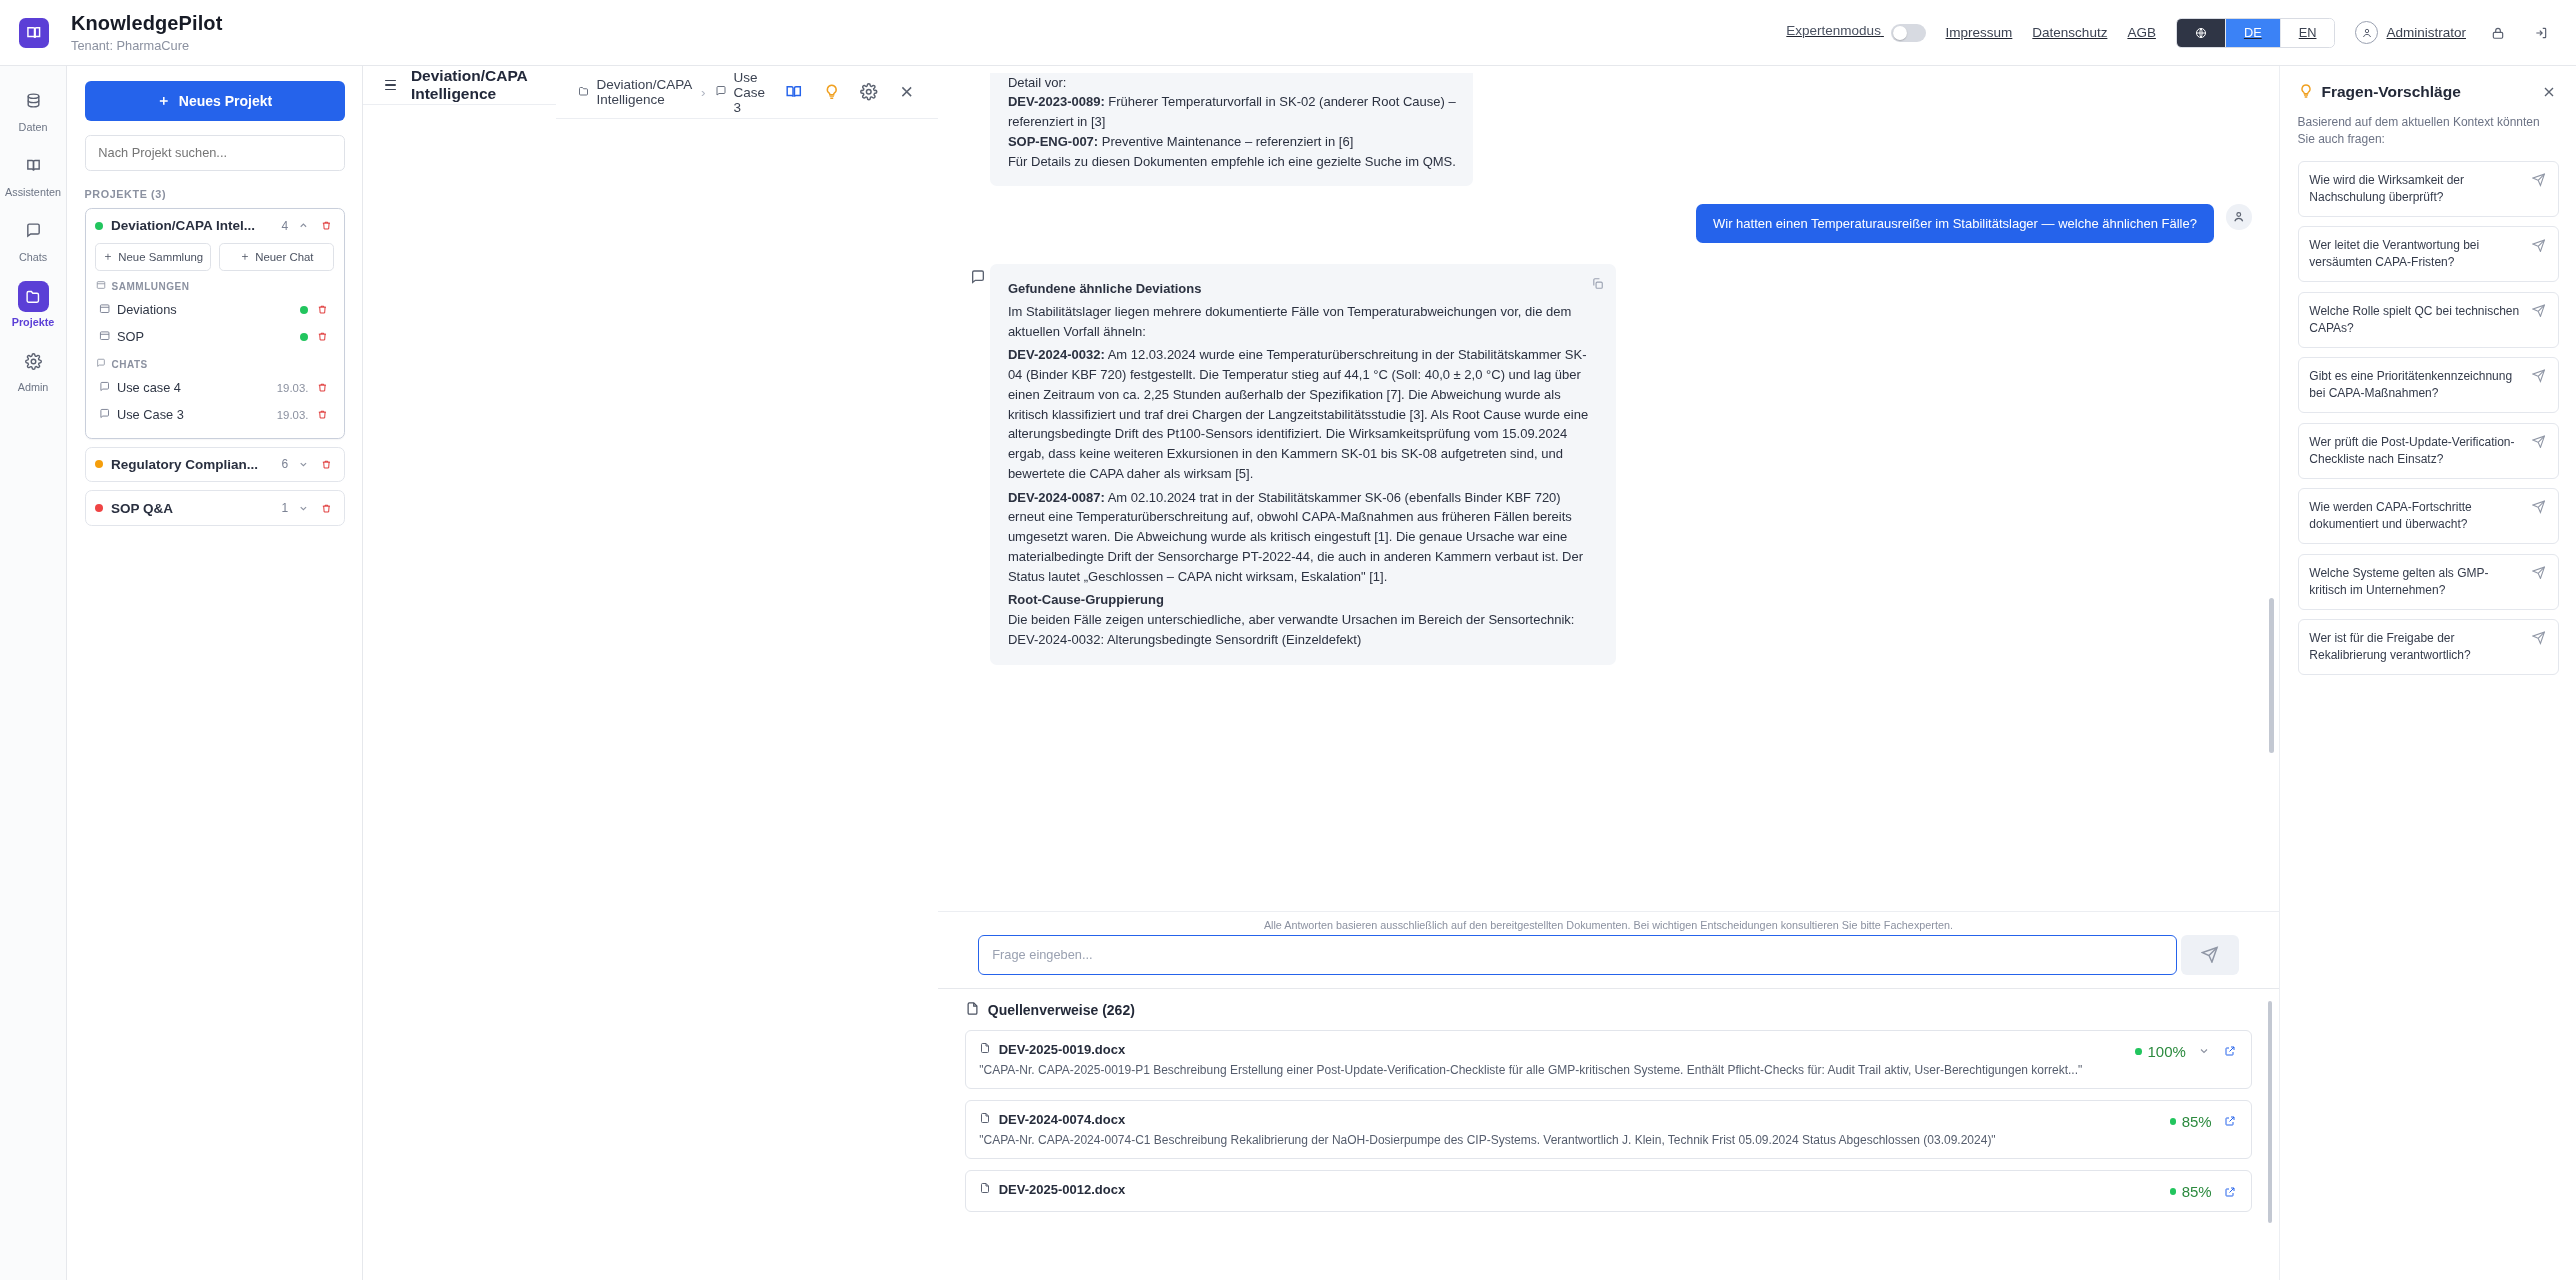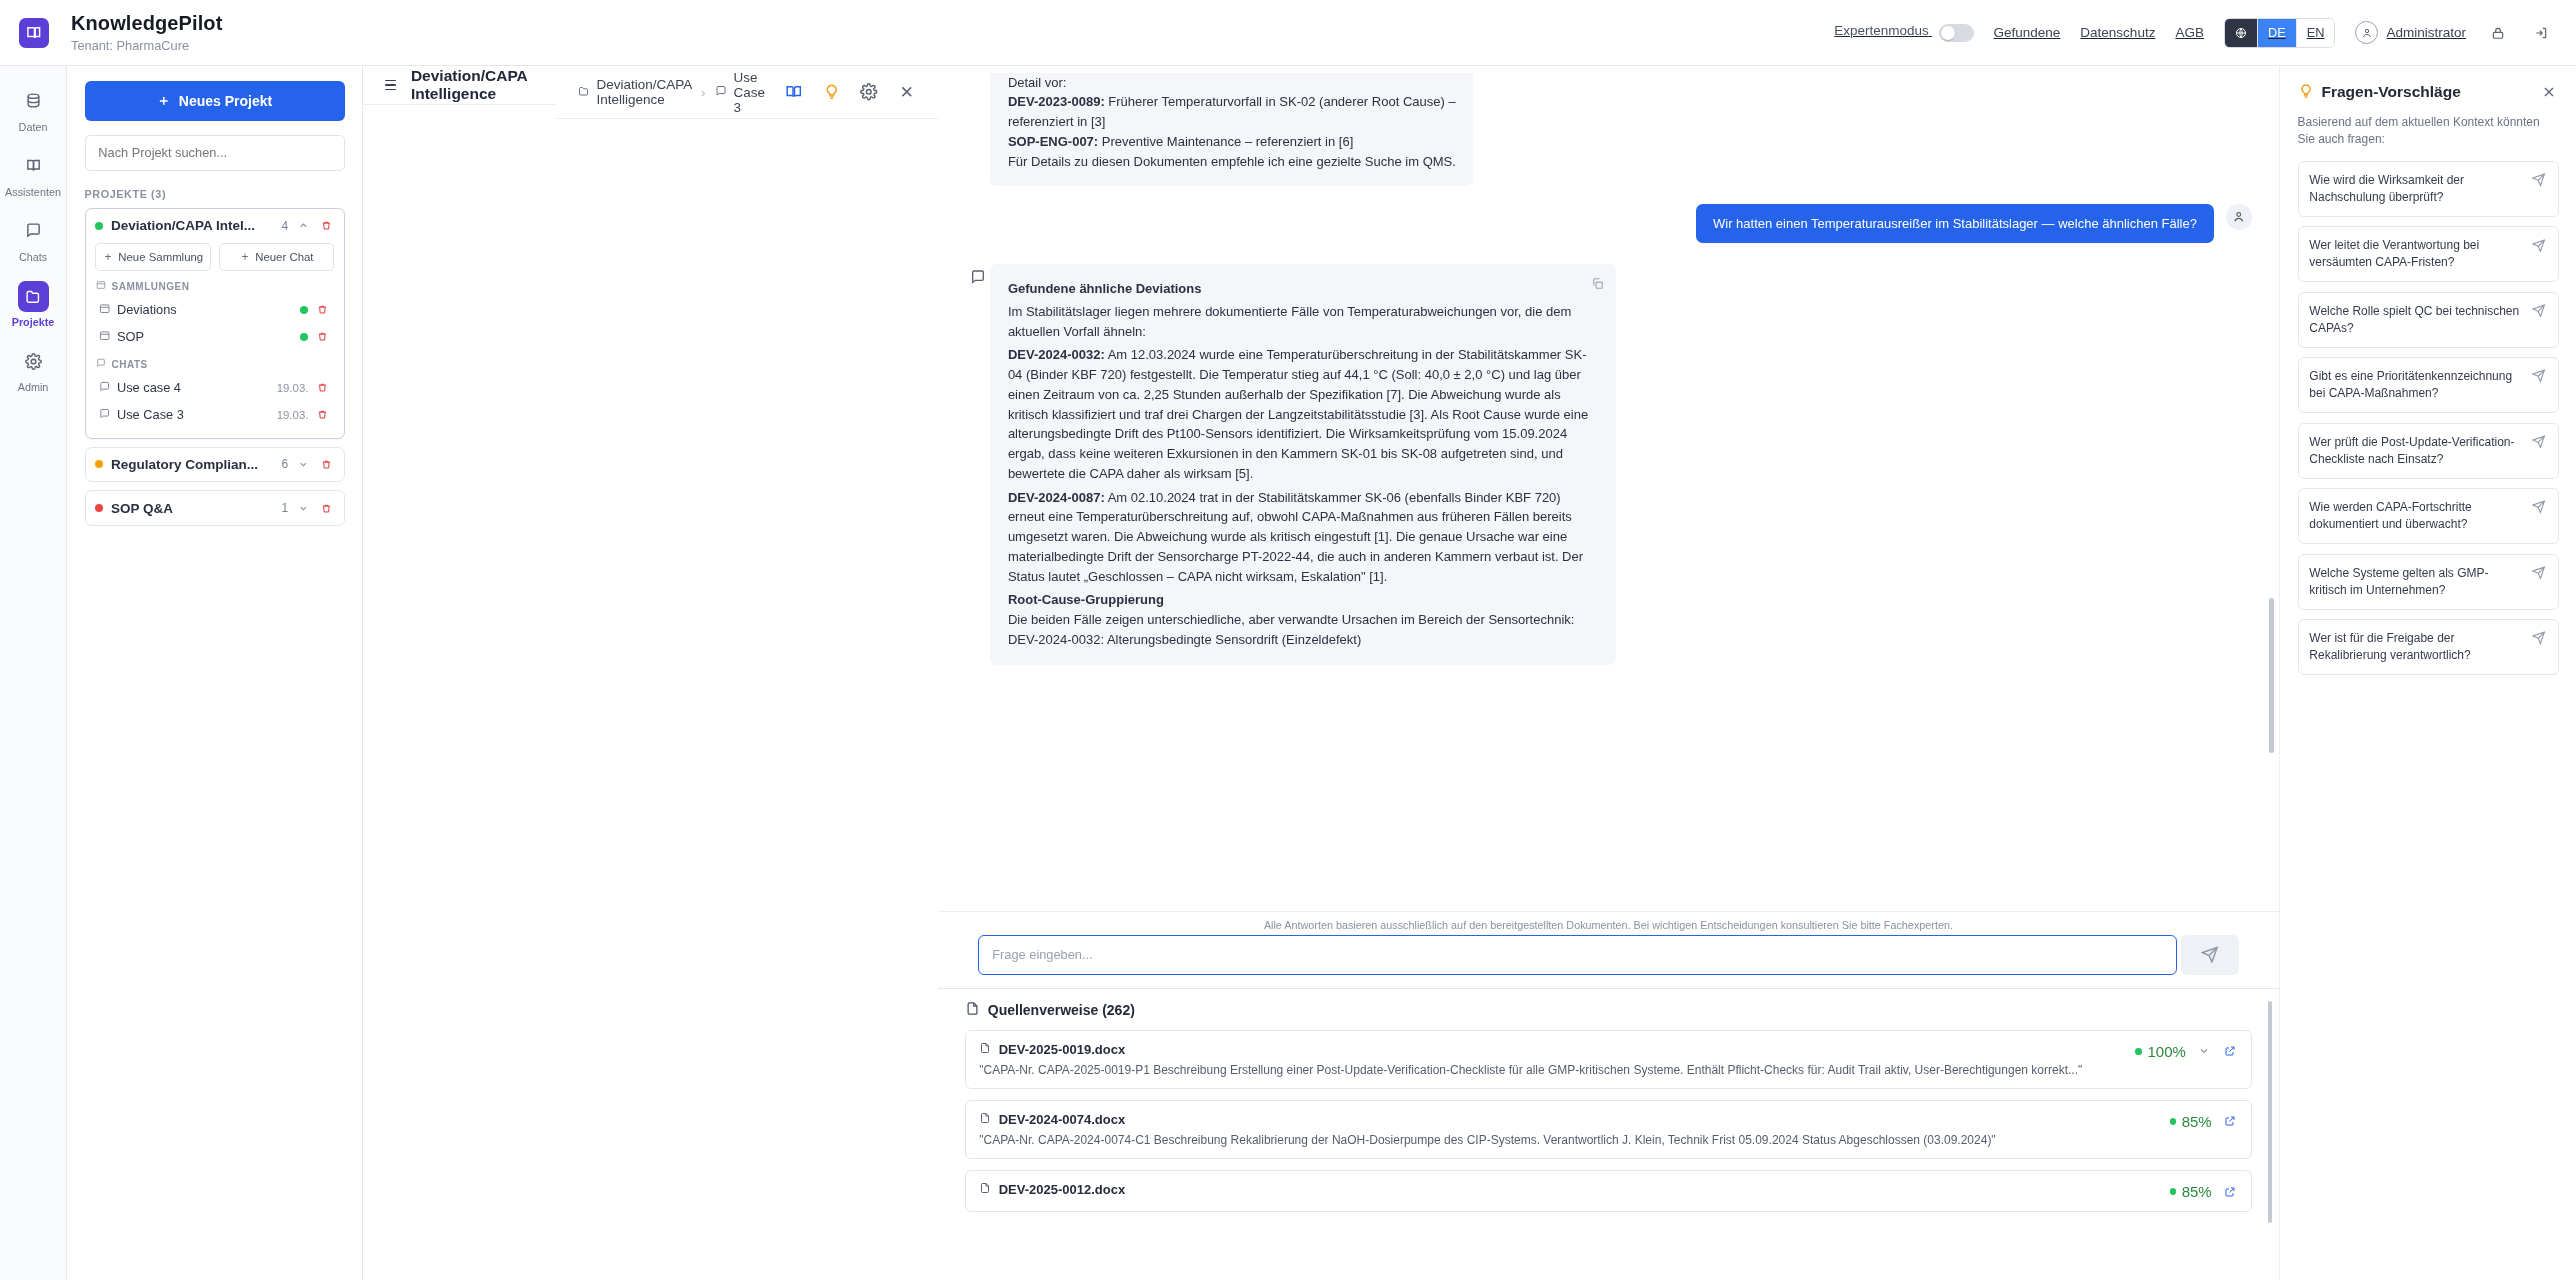--- a/index.html
+++ b/index.html
@@ -36,21 +36,21 @@
     width: 35px; height: 18px; border-radius: 9.4px; background: #d7dae1;
     position: relative; display:inline-block; vertical-align: middle; margin-left: 6.7px;
   }
   .toggle .knob {
     position:absolute; top: 2px; left: 2.7px; width: 14px; height: 14px;
     border-radius: 50%; background: #ffffff; box-shadow: 0 0.7px 1.3px rgba(0,0,0,.25);
   }
   .top-link { font-size: 13.5px; color: #3c4352; }
   .lang-group { display: flex; align-items: center; border-radius: 5.4px; overflow: hidden; height: 30px; border: 0.7px solid #d9dce3;}
   .lang-btn {
-    font-size: 12.8px; padding: 0 10px; height: 31px; display:flex; align-items:center; justify-content:center;
+    font-size: 12.8px; padding: 0 18px; height: 31px; display:flex; align-items:center; justify-content:center;
     background: #ffffff; color: #3c4352; border-right: 0.7px solid #e3e6ec;
   }
   .lang-btn.icon { background: #2f3545; color:#fff; }
   .lang-btn.active { background: #3b82f6; color: #fff; }
   .lang-btn:last-child { border-right: none; }
   .user-chip { display: flex; align-items: center; gap: 8px; }
   .avatar-circle {
     width: 23px; height: 23px; border-radius: 50%; border: 1.3px solid #9aa1b1;
     display:flex; align-items:center; justify-content:center;
   }
@@ -242,21 +242,21 @@
     <div class="brand-text">
       <div class="brand-title">KnowledgePilot</div>
       <div class="brand-sub">Tenant: PharmaCure</div>
     </div>
     <div class="topbar-spacer"></div>
     <div class="top-right">
       <div>
         <span class="expert-label">Expertenmodus</span>
         <span class="toggle"><span class="knob"></span></span>
       </div>
-      <div class="top-link">Gefundene</div>
+      <div class="top-link">Impressum</div>
       <div class="top-link">Datenschutz</div>
       <div class="top-link">AGB</div>
       <div class="lang-group">
         <div class="lang-btn icon">
           <svg viewBox="0 0 24 24" width="12" height="12" fill="none" stroke="currentColor" stroke-width="2">
               <circle cx="12" cy="12" r="9"></circle>
               <path d="M3 12h18M12 3c3 3.5 3 14 0 18M12 3c-3 3.5-3 14 0 18"></path>
             </svg>
         </div>
         <div class="lang-btn active">DE</div>

